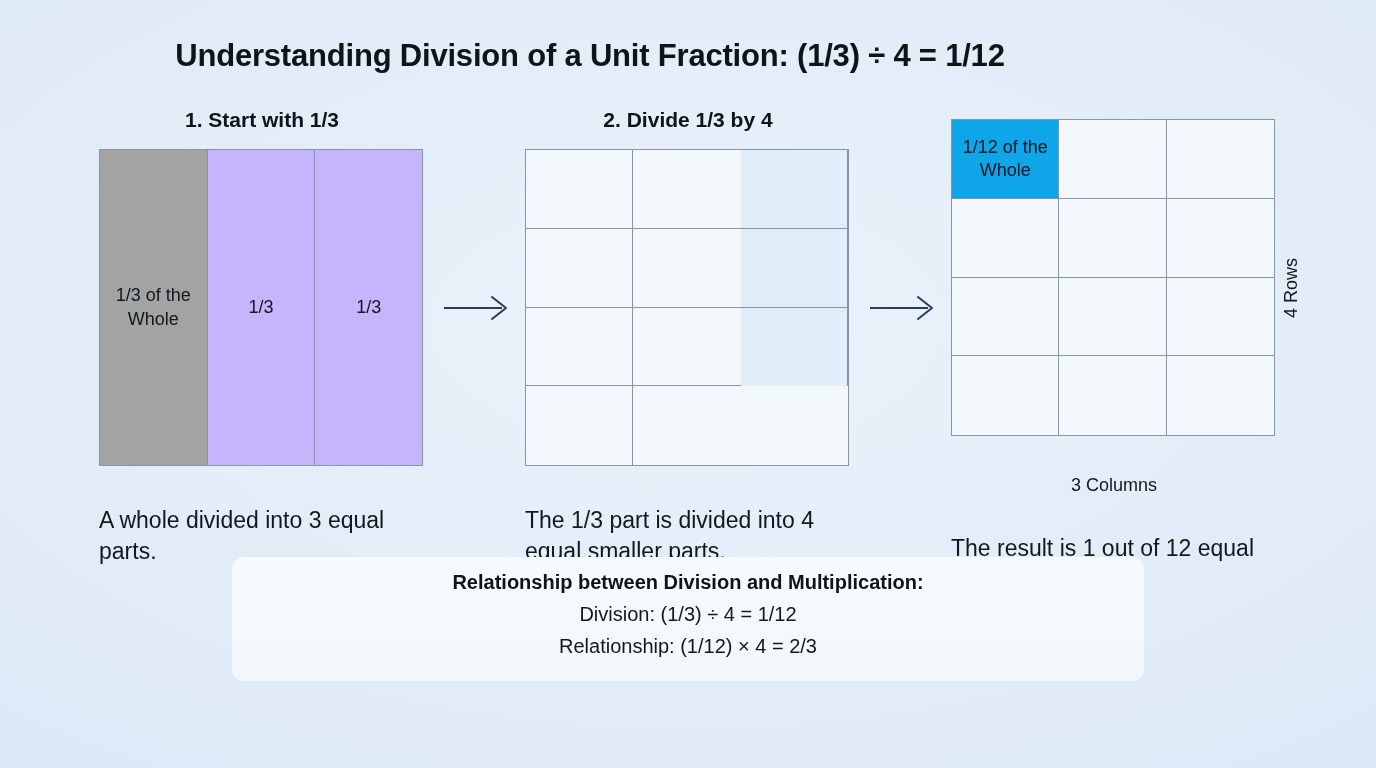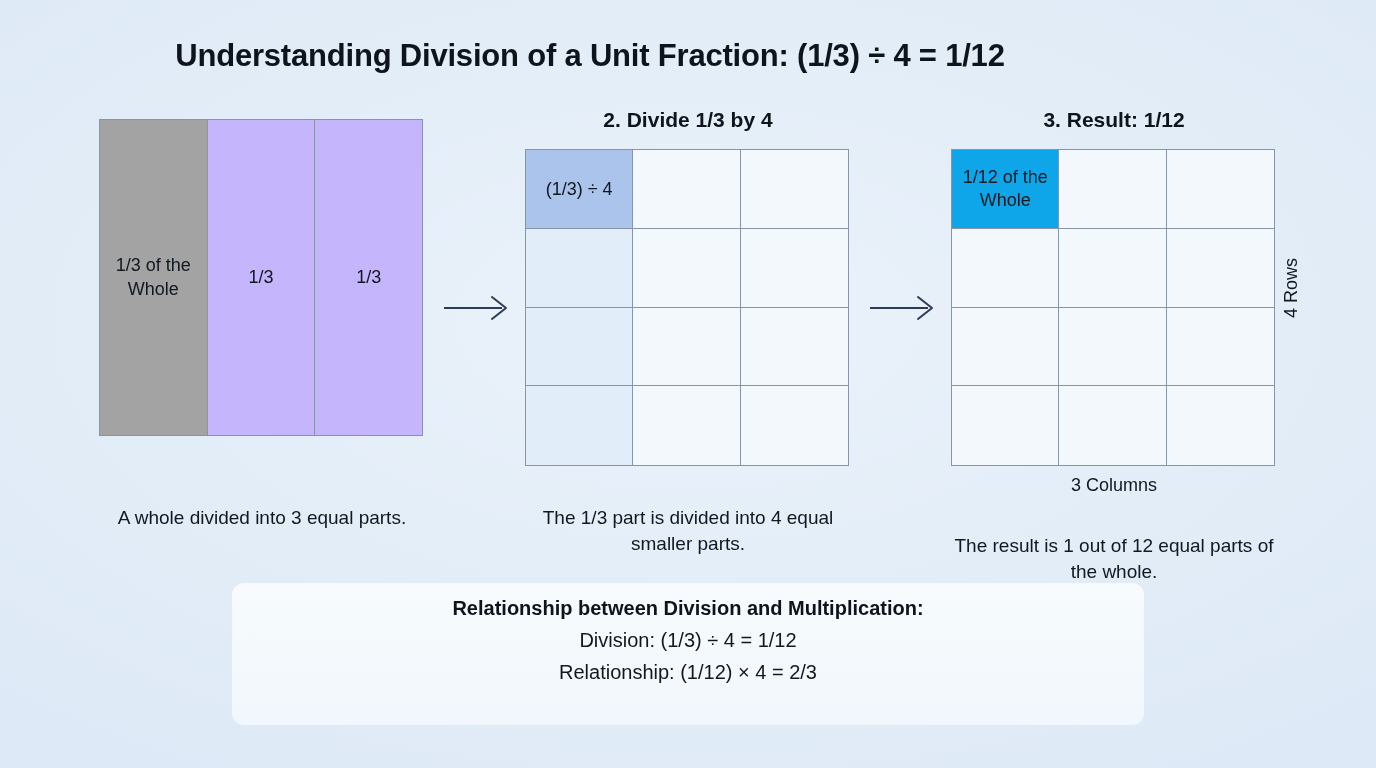--- a/index.html
+++ b/index.html
@@ -107,22 +107,21 @@
   .cell.row-last { border-bottom: none; }
   .cell.tint  { background: #e1edf8; }
   .cell.hl-strong { background: #aac4ec; }
   .cell.hl-soft   { background: #0ea5e9; }
 
   
   .caption {
     position: absolute;
     top: 505px;
     width: 326px;
-    text-align: center;
-    font-size: 19px;
+    font-size: 23px;
     line-height: 1.35;
     color: #11181f;
   }
   .cap-1 { left: 99px; }
   .cap-2 { left: 525px; }
   .cap-3 { left: 951px; margin-top: 28px; }
 
   
   .arrow {
     position: absolute;
@@ -151,23 +150,23 @@
     width: 326px;
     text-align: center;
     font-size: 18px;
     color: #11181f;
   }
 
   
   .summary {
     position: absolute;
     left: 232px;
-    top: 583px;
+    top: 557px;
     width: 912px;
-    padding: 14px 20px 36px;
+    padding: 14px 20px 18px;
     box-sizing: border-box;
     border-radius: 12px;
     background: linear-gradient(180deg, #f7fbfd 0%, #f1f7fc 100%);
     text-align: center;
   }
   .summary-title {
     font-size: 20px;
     font-weight: bold;
     color: #0d141b;
     margin-bottom: 4px;
@@ -177,39 +176,39 @@
     line-height: 1.62;
     color: #11181f;
   }
 </style>
 </head>
 <body>
 
 <div class="title">Understanding Division of a Unit Fraction: (1/3) ÷ 4 = 1/12</div>
 
 <div class="panel panel-1">
+  <div class="panel-heading">1. Start with 1/3</div>
   <div class="figure">
     <div class="strip hl">1/3 of the Whole</div>
     <div class="strip">1/3</div>
     <div class="strip">1/3</div>
   </div>
 </div>
 
 <div class="arrow arrow-1">
   <svg width="72" height="32" viewBox="0 0 72 32" aria-hidden="true">
     <line x1="2" y1="16" x2="60" y2="16" stroke="#2b3c56" stroke-width="2"></line>
     <polyline points="50,5 64,16 50,27" fill="none" stroke="#2b3c56" stroke-width="2" stroke-linecap="round" stroke-linejoin="round"></polyline>
   </svg>
 </div>
 
 <div class="panel panel-2">
   <div class="panel-heading">2. Divide 1/3 by 4</div>
   <div class="figure">
     <div class="grid">
-      <div class="cell hl-strong">(1/3) ÷ 4</div>
       <div class="cell"></div>
       <div class="cell col-last"></div>
 
       <div class="cell tint"></div>
       <div class="cell"></div>
       <div class="cell col-last"></div>
 
       <div class="cell tint"></div>
       <div class="cell"></div>
       <div class="cell col-last"></div>
@@ -222,21 +221,20 @@
 </div>
 
 <div class="arrow arrow-2">
   <svg width="72" height="32" viewBox="0 0 72 32" aria-hidden="true">
     <line x1="2" y1="16" x2="60" y2="16" stroke="#2b3c56" stroke-width="2"></line>
     <polyline points="50,5 64,16 50,27" fill="none" stroke="#2b3c56" stroke-width="2" stroke-linecap="round" stroke-linejoin="round"></polyline>
   </svg>
 </div>
 
 <div class="panel panel-3">
-  <div class="panel-heading">3. Result: 1/12</div>
   <div class="figure">
     <div class="grid">
       <div class="cell hl-soft">1/12 of the Whole</div>
       <div class="cell"></div>
       <div class="cell col-last"></div>
 
       <div class="cell"></div>
       <div class="cell"></div>
       <div class="cell col-last"></div>
 

